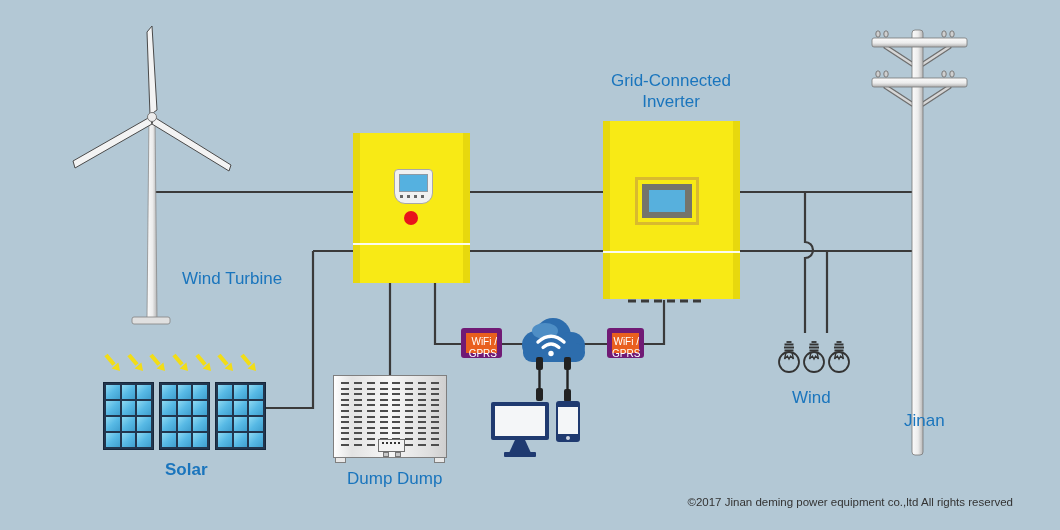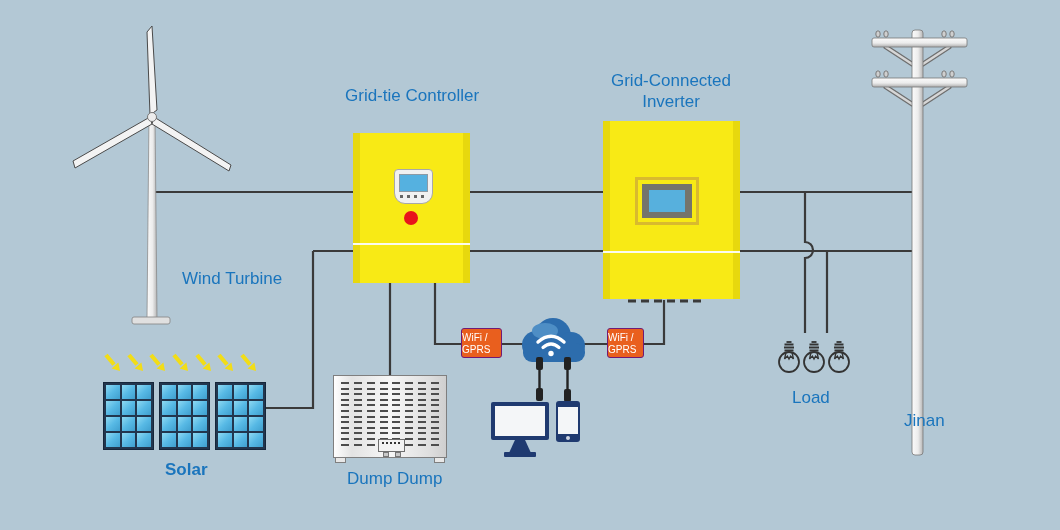--- a/index.html
+++ b/index.html
@@ -27,22 +27,22 @@
     border-radius:50%; background:#e8141b; }
   
   .inv-display { position:absolute; left:32px; top:56px; width:58px; height:42px;
     border:3px solid #d9ba2e; background:#f8ea15; }
   .inv-gray { position:absolute; left:4px; top:4px; right:4px; bottom:4px;
     background:#74746c; }
   .inv-screen { position:absolute; left:7px; top:6px; right:7px; bottom:6px;
     background:#57b0dd; }
   
   .wifi {
-    background:#e95f1e; border:1px solid #701a75; border-radius:3px;
-    color:#ffffff; font-size:10px; line-height:1.2; text-align:left;
+    background:#e95f1e; border:5px solid #701a75; border-radius:3px;
+    color:#ffffff; font-size:10px; line-height:1.2; text-align:right;
     padding-top:3px; box-sizing:border-box;
   }
   
   .dump { background:linear-gradient(90deg,#ffffff 0%,#e3e3e3 16%,#f7f7f7 50%,#dedede 86%,#cfcfcf 100%);
     border:1.5px solid #7f7f7f; box-sizing:border-box; }
   .dump-slats { position:absolute; left:7px; right:7px; top:6px; height:64px;
     display:flex; justify-content:space-between; }
   .dump-slats span { width:8px; height:100%;
     background:repeating-linear-gradient(180deg,#4d4d4d 0 2px,transparent 2px 5.6px); }
   .dump-panel { position:absolute; left:44px; top:63px; width:27px; height:13px;
@@ -271,20 +271,20 @@
       <div class="scr"></div>
     </div>
   <div class="comp mon-neck"></div>
   <div class="comp mon-base"></div>
   <div class="comp phone">
     <div class="scr"></div>
       <div class="dot"></div>
   </div>
 
   <div class="lbl" style="left:182px; top:227px;margin-top:42px;">Wind Turbine</div>
-  <div class="lbl" style="left:345px; top:86px;">Grid-tie Controller</div>
   <div class="lbl" style="left:600px; top:70px; width:142px; text-align:center; white-space:normal; line-height:1.25;">Grid-Connected Inverter</div>
   <div class="lbl" style="left:165px; top:460px;font-weight:bold;">Solar</div>
   <div class="lbl" style="left:347px; top:469px;">Dump Dump</div>
-  <div class="lbl" style="left:792px; top:388px;">Load</div>
+  <div class="lbl" style="left:792px; top:388px;">Wind</div>
   <div class="lbl" style="left:904px; top:411px;">Jinan</div>
 
+  <div class="copyright">©2017 Jinan deming power equipment co.,ltd All rights reserved</div>
 </div>
 
 </body></html>

